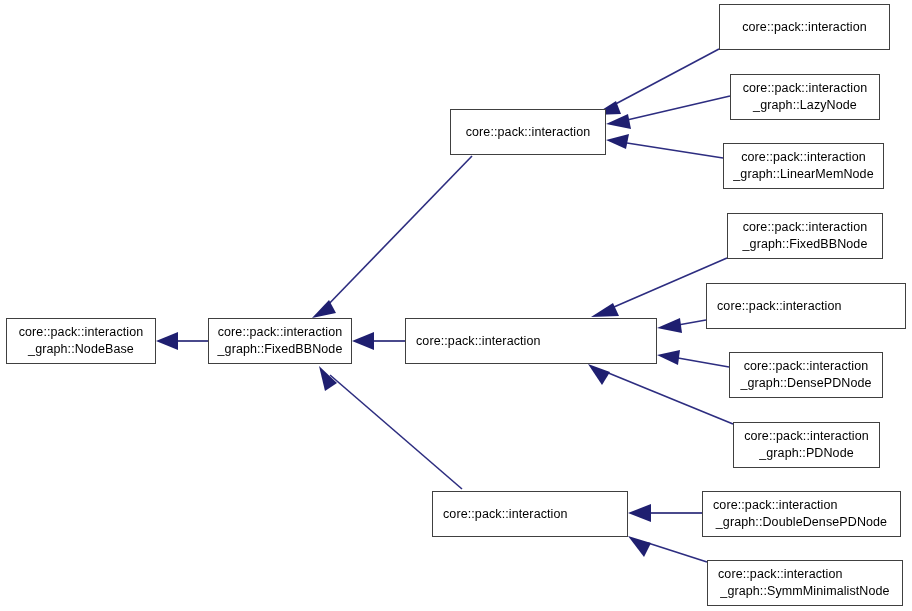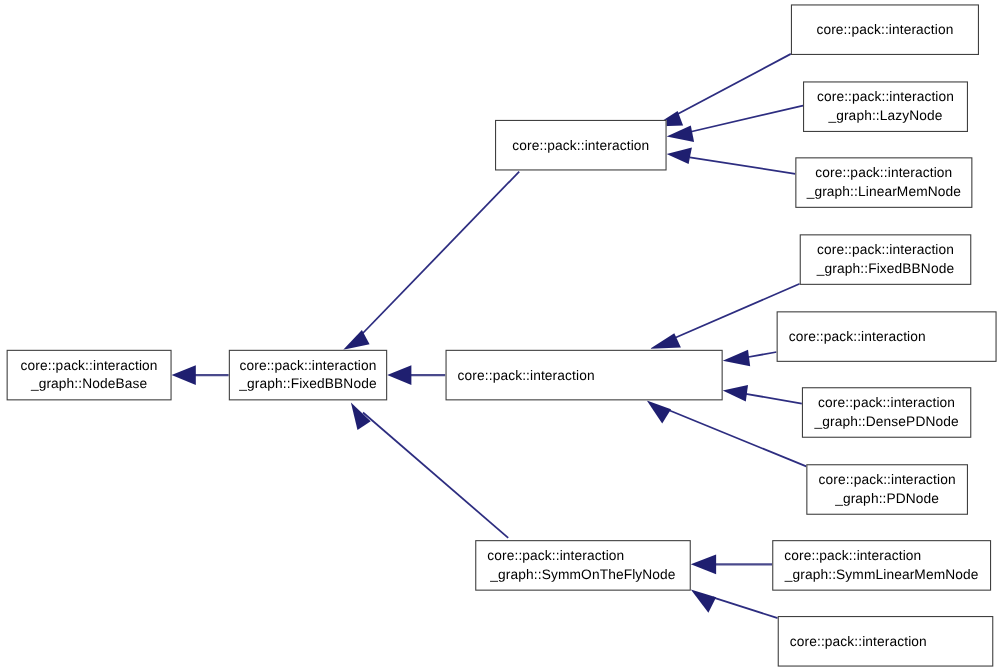--- a/index.html
+++ b/index.html
@@ -163,25 +163,25 @@
     <span class="line-2">_graph::DensePDNode</span>
   </div>
 
   <div class="uml-node" style="left:733px; top:422px; width:147px; height:46px;">
     <span class="line-1">core::pack::interaction</span>
     <span class="line-2">_graph::PDNode</span>
   </div>
 
   <div class="uml-node" style="left:432px; top:491px; width:196px; height:46px;">
     <span class="line-1" style="align-self:flex-start; margin-left:10px;">core::pack::interaction</span>
-    <span class="line-2">_graph::SymmOnTheFlyNode</span>
   </div>
 
   <div class="uml-node" style="left:702px; top:491px; width:199px; height:46px;">
     <span class="line-1" style="align-self:flex-start; margin-left:10px;">core::pack::interaction</span>
-    <span class="line-2">_graph::SymmLinearMemNode</span>
+    <span class="line-2">_graph::DoubleDensePDNode</span>
   </div>
 
   <div class="uml-node" style="left:707px; top:560px; width:196px; height:46px;">
     <span class="line-1" style="align-self:flex-start; margin-left:10px;">core::pack::interaction</span>
+    <span class="line-2">_graph::SymmMinimalistNode</span>
   </div>
 
 </div>
 
 </body></html>

